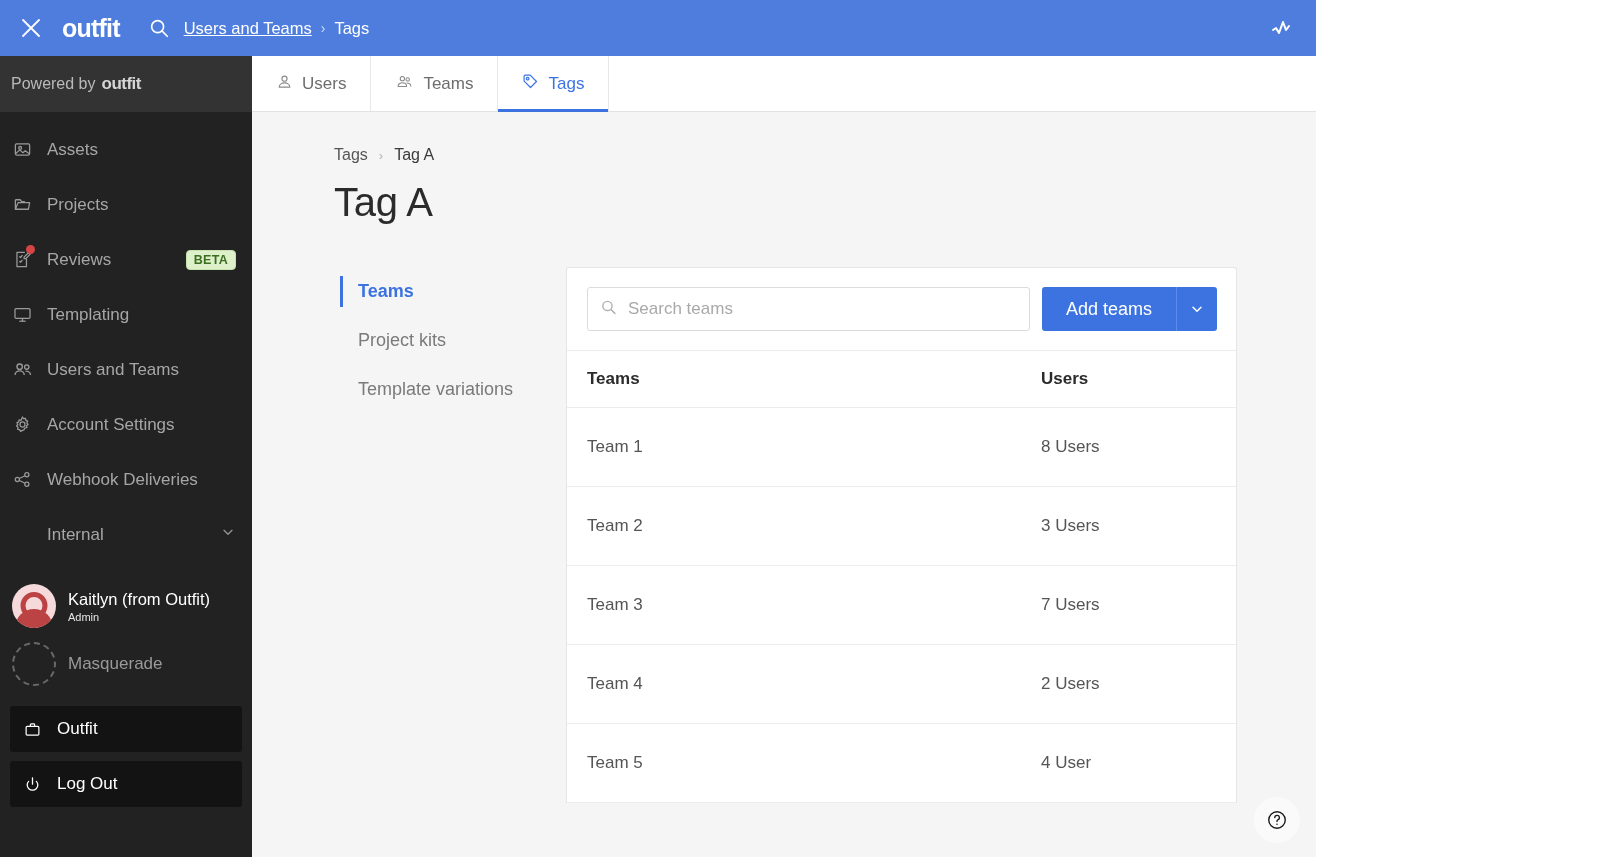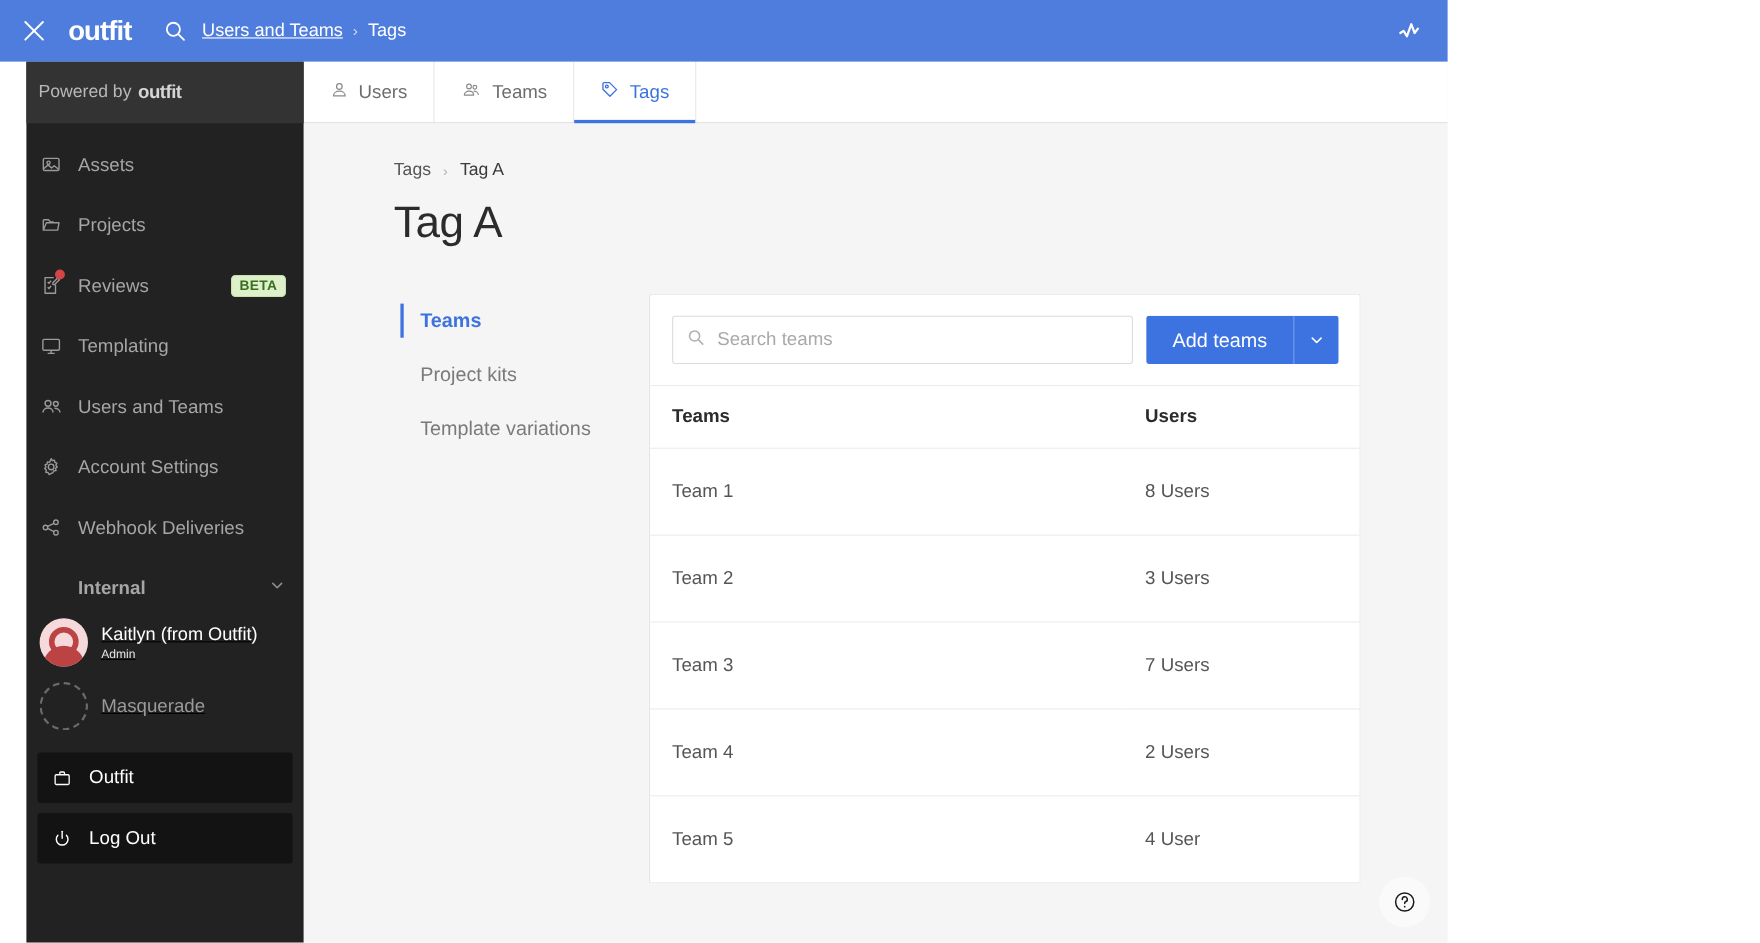--- a/index.html
+++ b/index.html
@@ -27,21 +27,21 @@
   }
   .topbar-search { margin-left: 24px; width: 30px; height: 30px; display: flex; align-items: center; justify-content: center; cursor: pointer; }
   .crumbs { display: flex; align-items: center; margin-left: 10px; font-size: 16.5px; }
   .crumb-link { color: #fff; text-decoration: underline; cursor: pointer; }
   .crumb-sep { margin: 0 9px; color: #cfdcf7; font-size: 14px; }
   .crumb-cur { color: #fff; }
   .topbar-right { margin-left: auto; display: flex; align-items: center; }
   .activity-icon { width: 34px; height: 34px; display: flex; align-items: center; justify-content: center; cursor: pointer; }
 
   
-  .body-split { display: flex; flex: 1; min-height: 0; padding-left: 24px; }
+  .body-split { display: flex; flex: 1; min-height: 0; }
 
   
   .sidebar {
     width: 252px; min-width: 252px;
     background: #222222;
     display: flex; flex-direction: column;
     position: relative;
   }
   .powered {
     height: 56px; min-height: 56px;
@@ -69,27 +69,27 @@
     margin-left: auto;
     background: #ddf0ca; color: #3c6e20;
     border: 1px solid #c6e0ae;
     border-radius: 4px;
     font-size: 12.5px; font-weight: bold;
     padding: 2px 7px; letter-spacing: 0.3px;
   }
   .nav-group {
     display: flex; align-items: center;
     height: 55px; padding: 0 16px 0 13px;
-    color: #a6a6a6; font-size: 17px; cursor: pointer; font-weight: bold;
+    color: #a6a6a6; font-size: 17px; cursor: pointer;
   }
   .nav-group .nav-label { margin-left: 34px; }
   .chev { margin-left: auto; opacity: .85; }
 
   
-  .userblock { padding: 0 12px; text-decoration: underline; }
+  .userblock { margin-top: 22px; padding: 0 12px; }
   .userrow { display: flex; align-items: center; cursor: pointer; }
   .avatar {
     width: 44px; height: 44px; border-radius: 50%;
     background: #f6dadb; overflow: hidden; position: relative; flex: none;
   }
   .avatar .head { position: absolute; width: 17px; height: 17px; border-radius: 50%; border: 5px solid #bb4343; top: 8px; left: 50%; transform: translateX(-50%); box-sizing: content-box; }
   .avatar .body { position: absolute; width: 38px; height: 22px; border-radius: 19px 19px 0 0; background: #bb4343; bottom: -3px; left: 50%; transform: translateX(-50%); }
   .uname { color: #ffffff; font-size: 16.5px; line-height: 1.25; }
   .urole { color: #e5e5e5; font-size: 11px; margin-top: 2px; }
   .utext { margin-left: 12px; }

